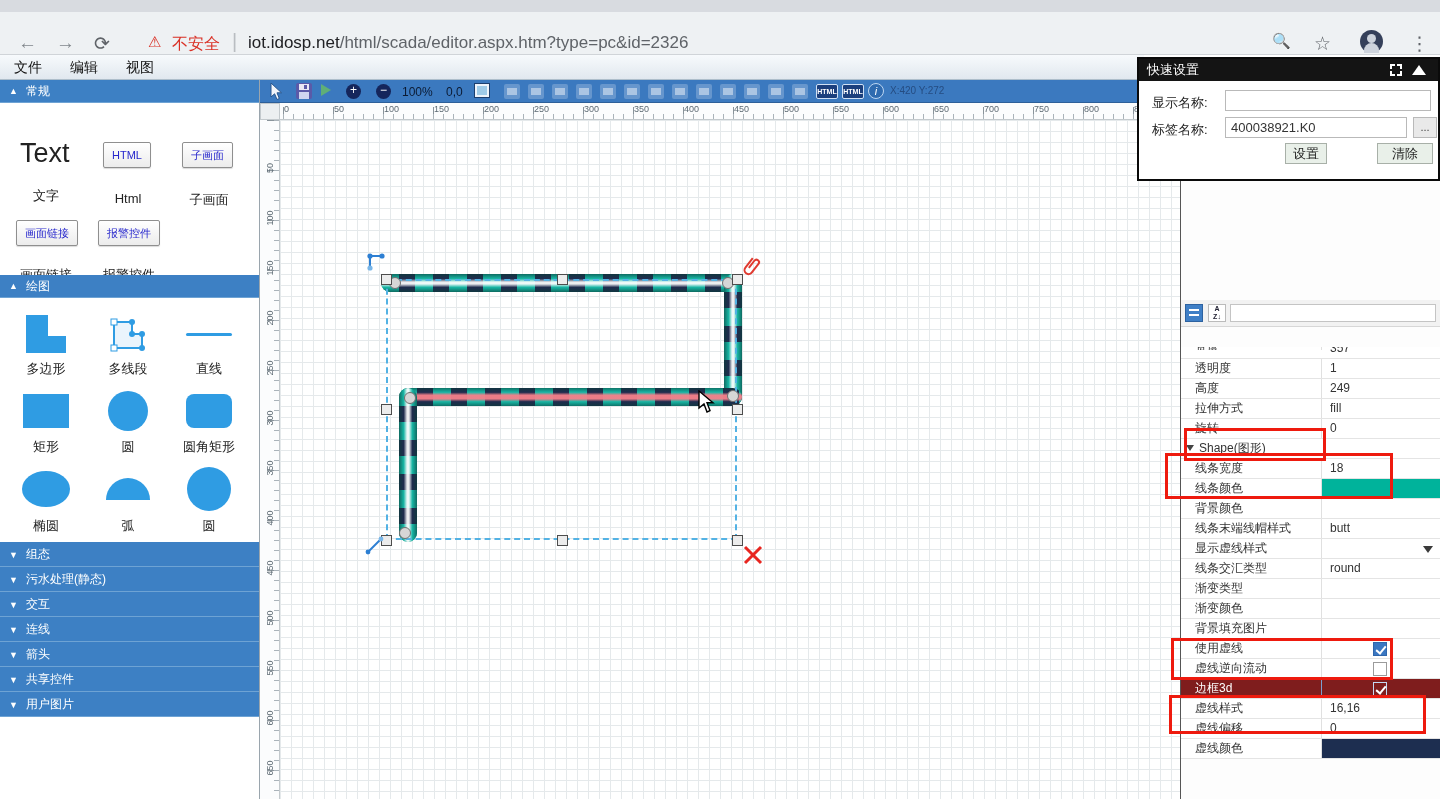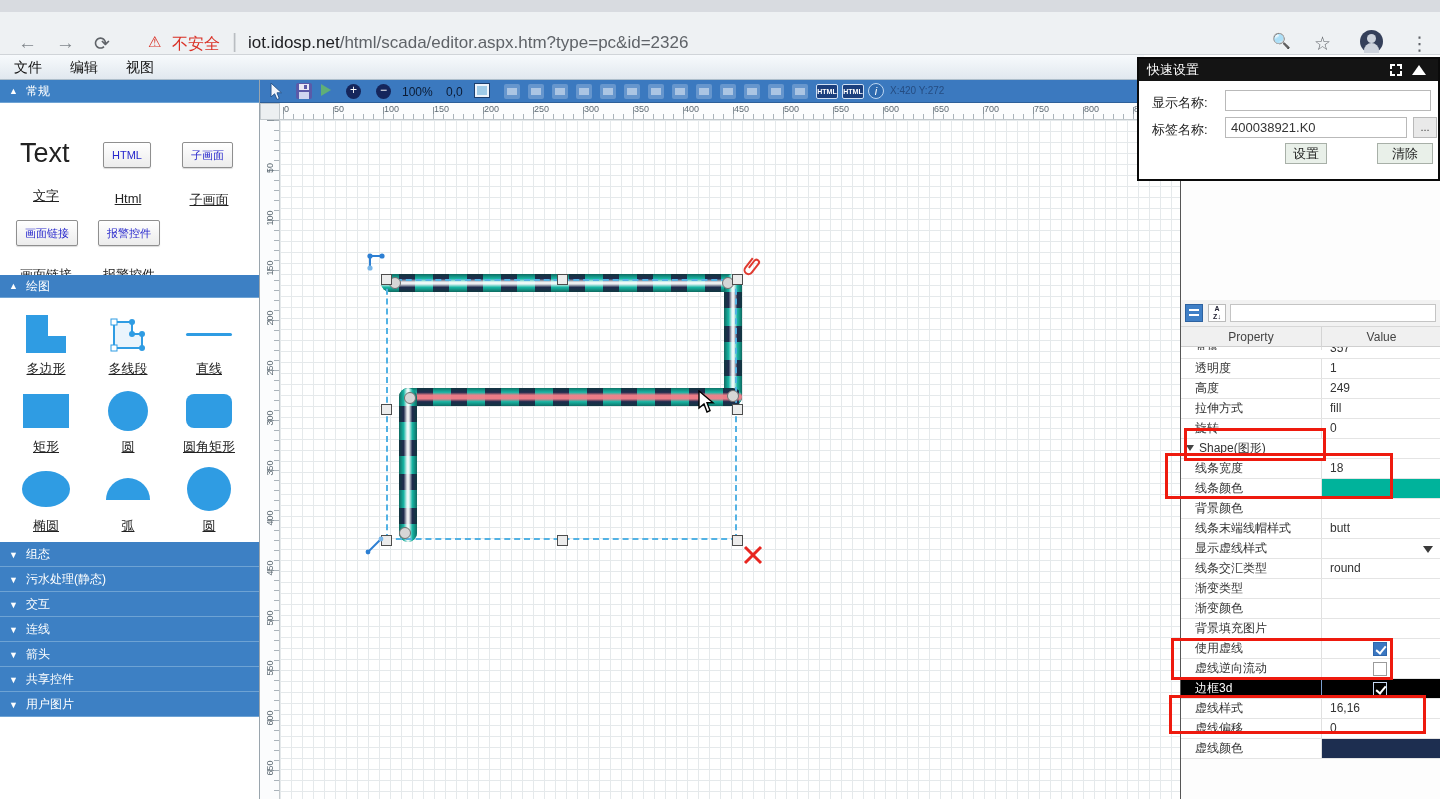--- a/index.html
+++ b/index.html
@@ -36,21 +36,21 @@
   .acc-head { position:relative; width:100%; height:23px; background:#3d80c4; color:#fff; font-size:12px;
     line-height:23px; padding-left:26px; border-bottom:1px solid #6ea3d4; cursor:pointer; }
   .acc-head .tri { position:absolute; left:9px; top:0; font-size:9px; color:#fff; }
   .acc-head.h25 { height:25px; line-height:25px; }
   #panel-general { position:relative; width:100%; height:172px; background:#fff; }
   #panel-draw { position:relative; width:100%; height:244px; background:#fff; }
   .big-text { position:absolute; font-size:27px; color:#222; }
   .gen-btn { position:absolute; height:26px; border:1px solid #8f8f8f; background:linear-gradient(#ffffff,#ececec);
     color:#2626cc; font-size:11px; line-height:24px; text-align:center; padding:0 8px; border-radius:2px; cursor:pointer;
     box-shadow:0 1px 1px rgba(0,0,0,.15); }
-  .cap { position:absolute; font-size:13px; color:#222; text-align:center; transform:translateX(-50%); white-space:nowrap;text-decoration:underline; }
+  .cap { position:absolute; font-size:13px; color:#222; text-align:center; transform:translateX(-50%); white-space:nowrap; }
   .shape-cell { position:absolute; width:60px; height:44px; display:flex; align-items:center; justify-content:center; cursor:pointer; }
   .sh-polygon { width:40px; height:38px; background:#2f9ce3; clip-path:polygon(0 0,55% 0,55% 55%,100% 55%,100% 100%,0 100%); }
   .sh-line { width:46px; height:3px; background:#2f9ce3; border-radius:2px; }
   .sh-rect { width:46px; height:34px; background:#2f9ce3; }
   .sh-circle { width:40px; height:40px; border-radius:50%; background:#2f9ce3; }
   .sh-rrect { width:46px; height:34px; border-radius:8px; background:#2f9ce3; }
   .sh-ellipse { width:48px; height:36px; border-radius:50%; background:#2f9ce3; }
   .sh-arc { width:44px; height:22px; border-radius:44px 44px 0 0; background:#2f9ce3; }
   .sh-circle2 { width:44px; height:44px; border-radius:50%; background:#2f9ce3; }
 
@@ -119,21 +119,21 @@
   #pg-head .hc2 { left:141px; width:119px; text-align:center; }
   #pg-rows { position:absolute; left:0; top:267px; width:260px; }
   .prow { position:relative; width:260px; height:20px; border-bottom:1px solid #e4e4e4; background:#fff; }
   .prow .lc { position:absolute; left:0; top:0; width:141px; height:100%; font-size:12px; color:#333; line-height:19px;
     padding-left:14px; border-right:1px solid #e0e0e0; white-space:nowrap; overflow:hidden; }
   .prow .vc { position:absolute; left:141px; top:0; width:119px; height:100%; font-size:12px; color:#333; line-height:19px; padding-left:8px; }
   .prow.clip { height:12px; overflow:hidden; }
   .prow.clip .lc,.prow.clip .vc { margin-top:-8px; }
   .prow.group .lc { padding-left:18px; width:260px; border-right:none; }
   .prow.group .gtri { position:absolute; left:5px; top:6px; width:0; height:0; border-left:4px solid transparent; border-right:4px solid transparent; border-top:6px solid #444; }
-  .prow.sel { background:#000000; }
+  .prow.sel { background:#7f1d1d; }
   .prow.sel .lc { color:#fff; border-right:1px solid #7b9fd0; }
   .colorchip { position:absolute; left:141px; top:0; width:119px; height:19px; }
   .cb { position:absolute; left:51px; top:3px; width:14px; height:14px; background:#fff; border:1px solid #9b9b9b; }
   .cb.on { background:#3a77c2; border-color:#2f66ab; }
   .cb.on::after { content:""; position:absolute; left:4px; top:1px; width:4px; height:8px;
     border-right:2px solid #fff; border-bottom:2px solid #fff; transform:rotate(40deg); }
   .prow.sel .cb.on { background:transparent; border-color:#c5d8f2; }
   .dd-tri { position:absolute; right:8px; top:7px; width:0; height:0; border-left:5px solid transparent; border-right:5px solid transparent; border-top:7px solid #3a3a3a; }
 
   
@@ -387,24 +387,20 @@
       <polygon points="1,1 1,18 6,14 9,22 12,20.6 9,12.8 15,12.8" fill="#fff" stroke="#000" stroke-width="1.4"></polygon>
     </svg>
   </div>
 
   <div id="right-panel">
     <div id="pg-toolbar">
       <div id="pg-cat"></div>
       <div id="pg-az">A<br>Z↓</div>
       <div id="pg-filter"></div>
     </div>
-    <div id="pg-head">
-      <span class="hc hc1">Property</span>
-      <span class="hc hc2">Value</span>
-    </div>
     <div id="pg-rows">
         <div class="prow clip">
           <div class="lc">宽度</div>
           <div class="vc">357</div>
         </div>
         <div class="prow">
           <div class="lc">透明度</div>
           <div class="vc">1</div>
         </div>
         <div class="prow">

